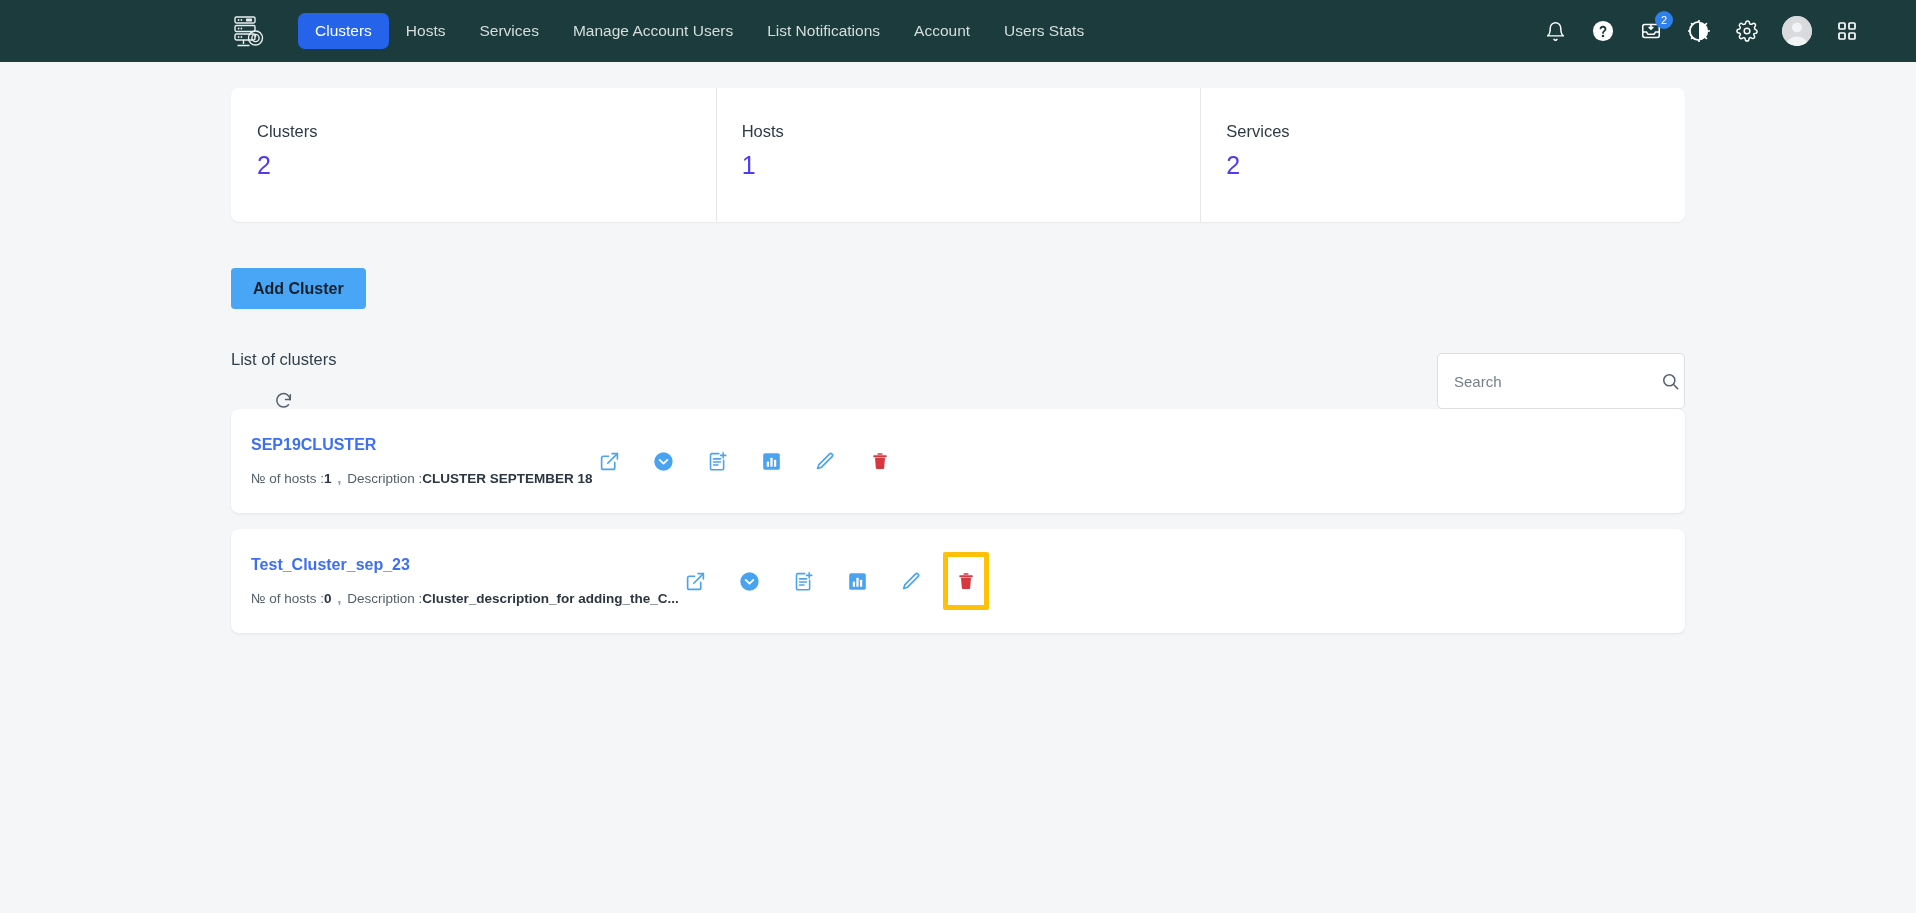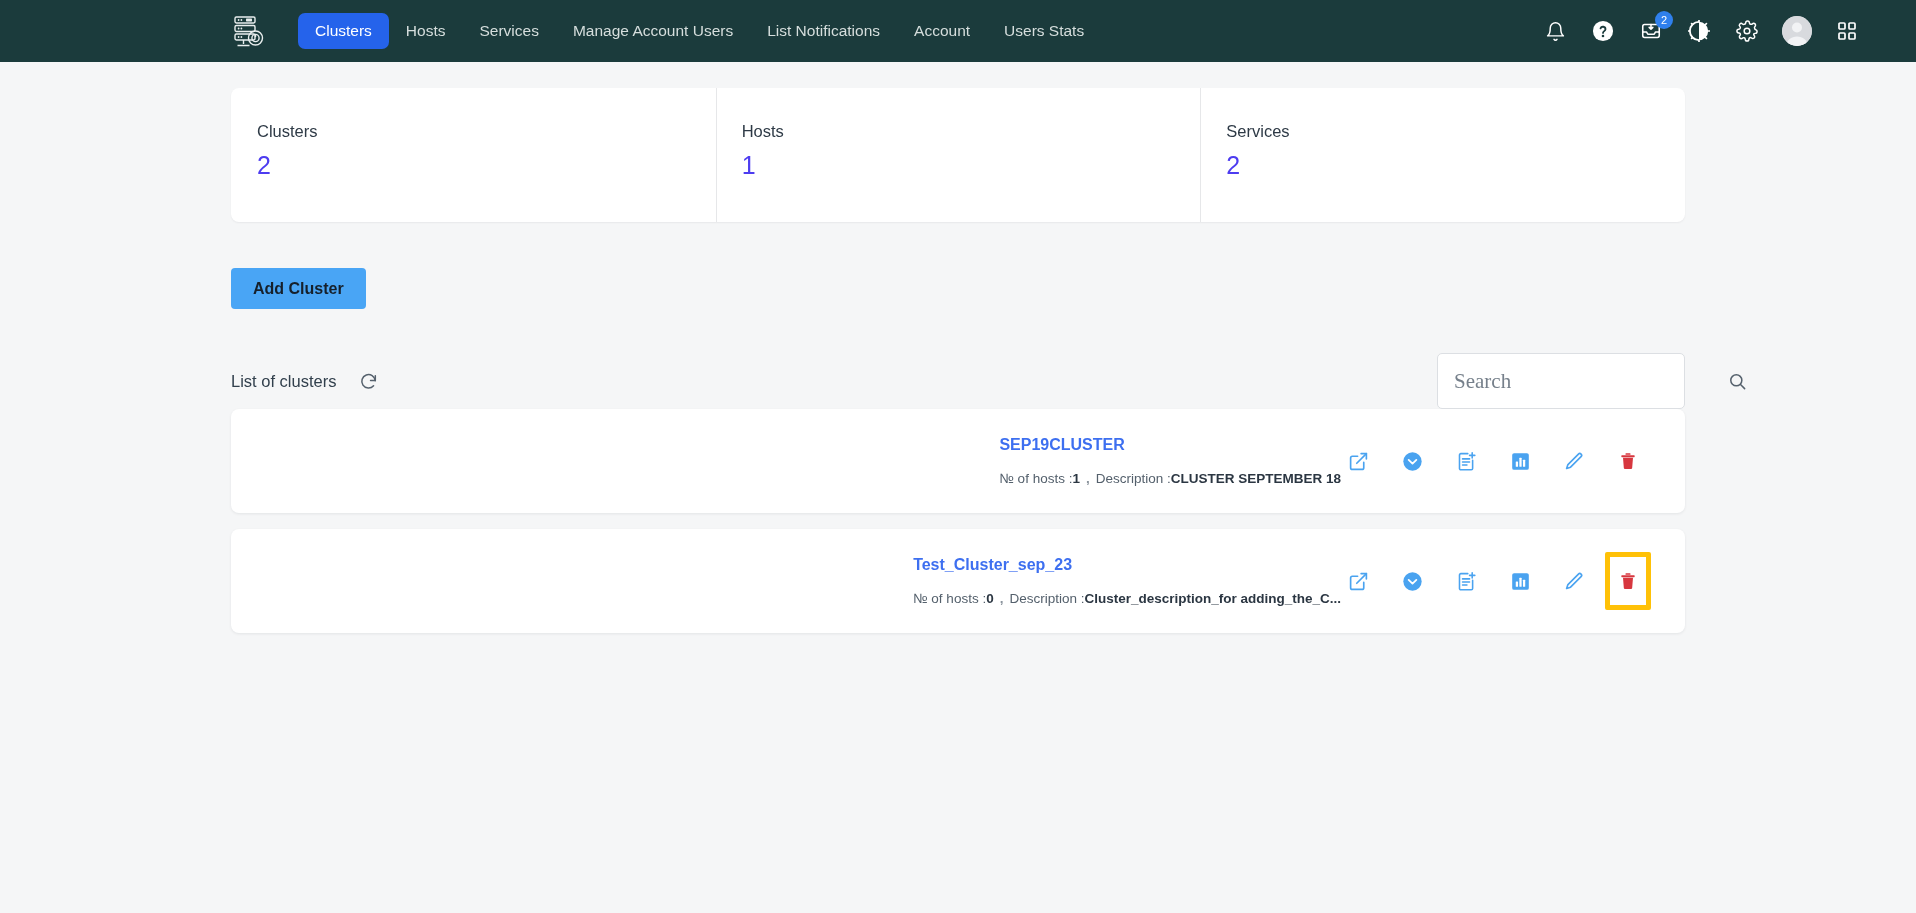--- a/index.html
+++ b/index.html
@@ -182,20 +182,21 @@
     display: flex;
     align-items: center;
     justify-content: space-between;
     height: 56px;
   }
 
   .list-title-wrap {
     display: flex;
     align-items: center;
     gap: 20px;
+    flex-direction: column;
   }
 
   .list-title {
     font-size: 16.5px;
     color: #32404d;
   }
 
   .refresh-btn {
     width: 24px;
     height: 24px;
@@ -215,44 +216,44 @@
     display: flex;
     align-items: center;
     padding: 0 16px;
     gap: 8px;
   }
 
   .search-input {
     border: none;
     outline: none;
     flex: 1;
-    font-size: 21px;
+    font-size: 15px;
     color: #2e3a46;
-    font-family: Liberation Serif, serif;
+    font-family: Liberation Sans, sans-serif;
     background: transparent;
   }
   .search-input::placeholder { color: #76808b; }
 
   .search-icon {
     color: #55616d;
     display: flex;
     align-items: center;
     cursor: pointer;
   }
 
   
   .cluster-card {
     background: #ffffff;
     border-radius: 8px;
     height: 104px;
     margin-bottom: 16px;
     padding: 0 40px 0 20px;
     display: flex;
     align-items: center;
-    justify-content: flex-end;
+    justify-content: flex-start;
     box-shadow: 0 1px 3px rgba(16,24,40,0.08);
   }
 
   .cluster-info { padding-left: 0px; }
 
   .cluster-name {
     color: #3d6ff0;
     font-size: 16px;
     font-weight: bold;
     margin-bottom: 17px;

